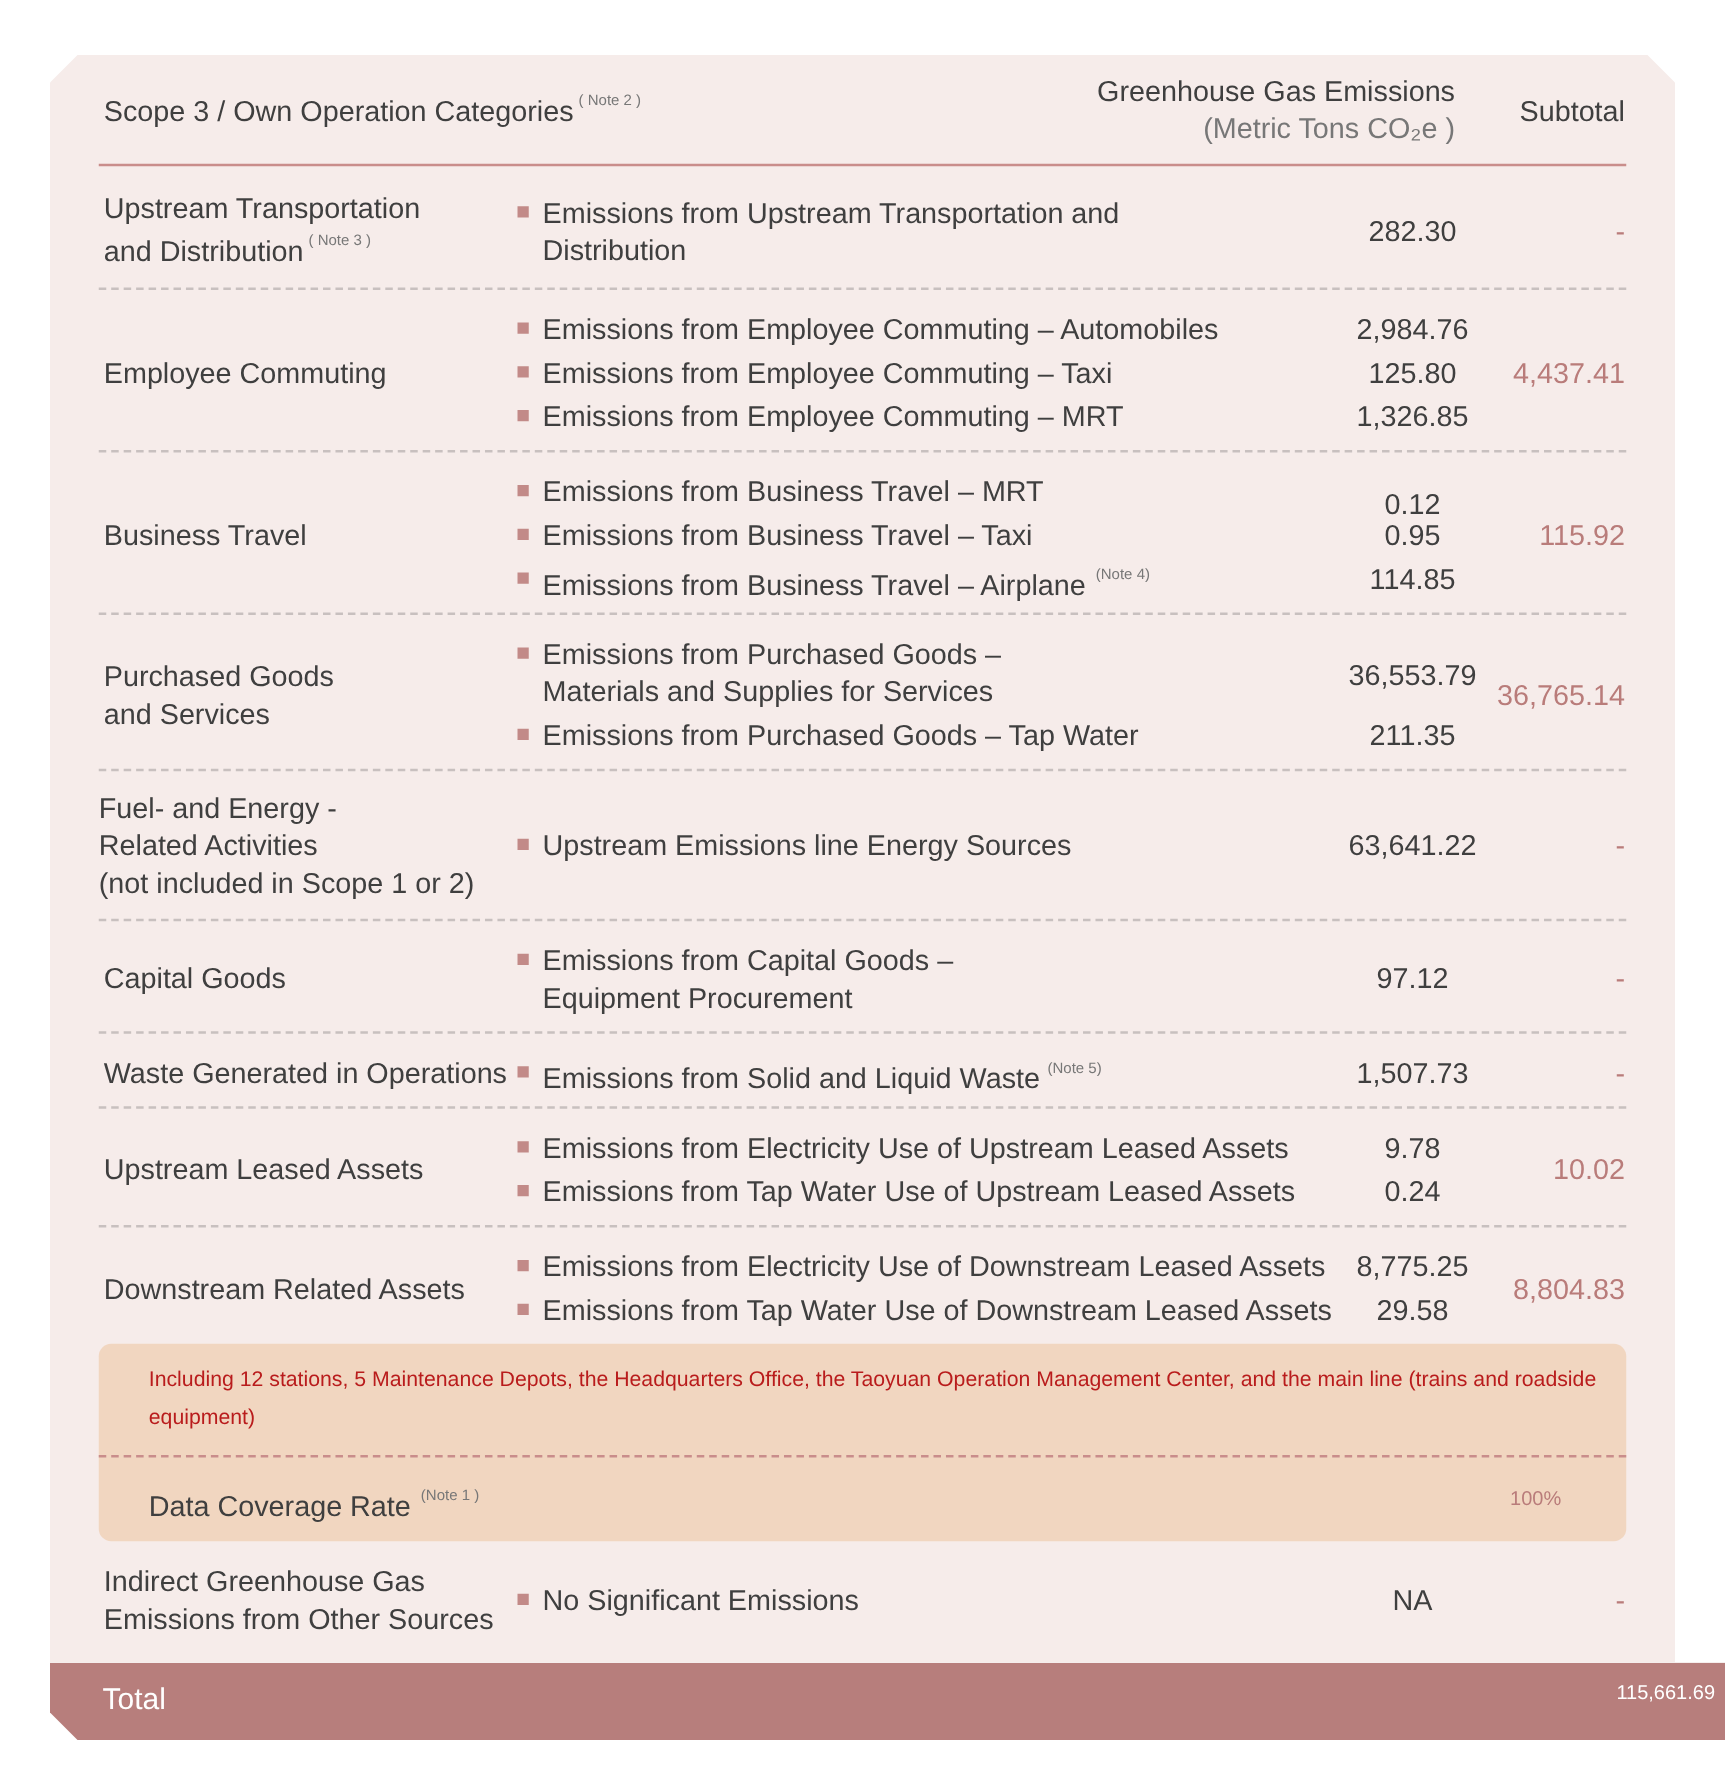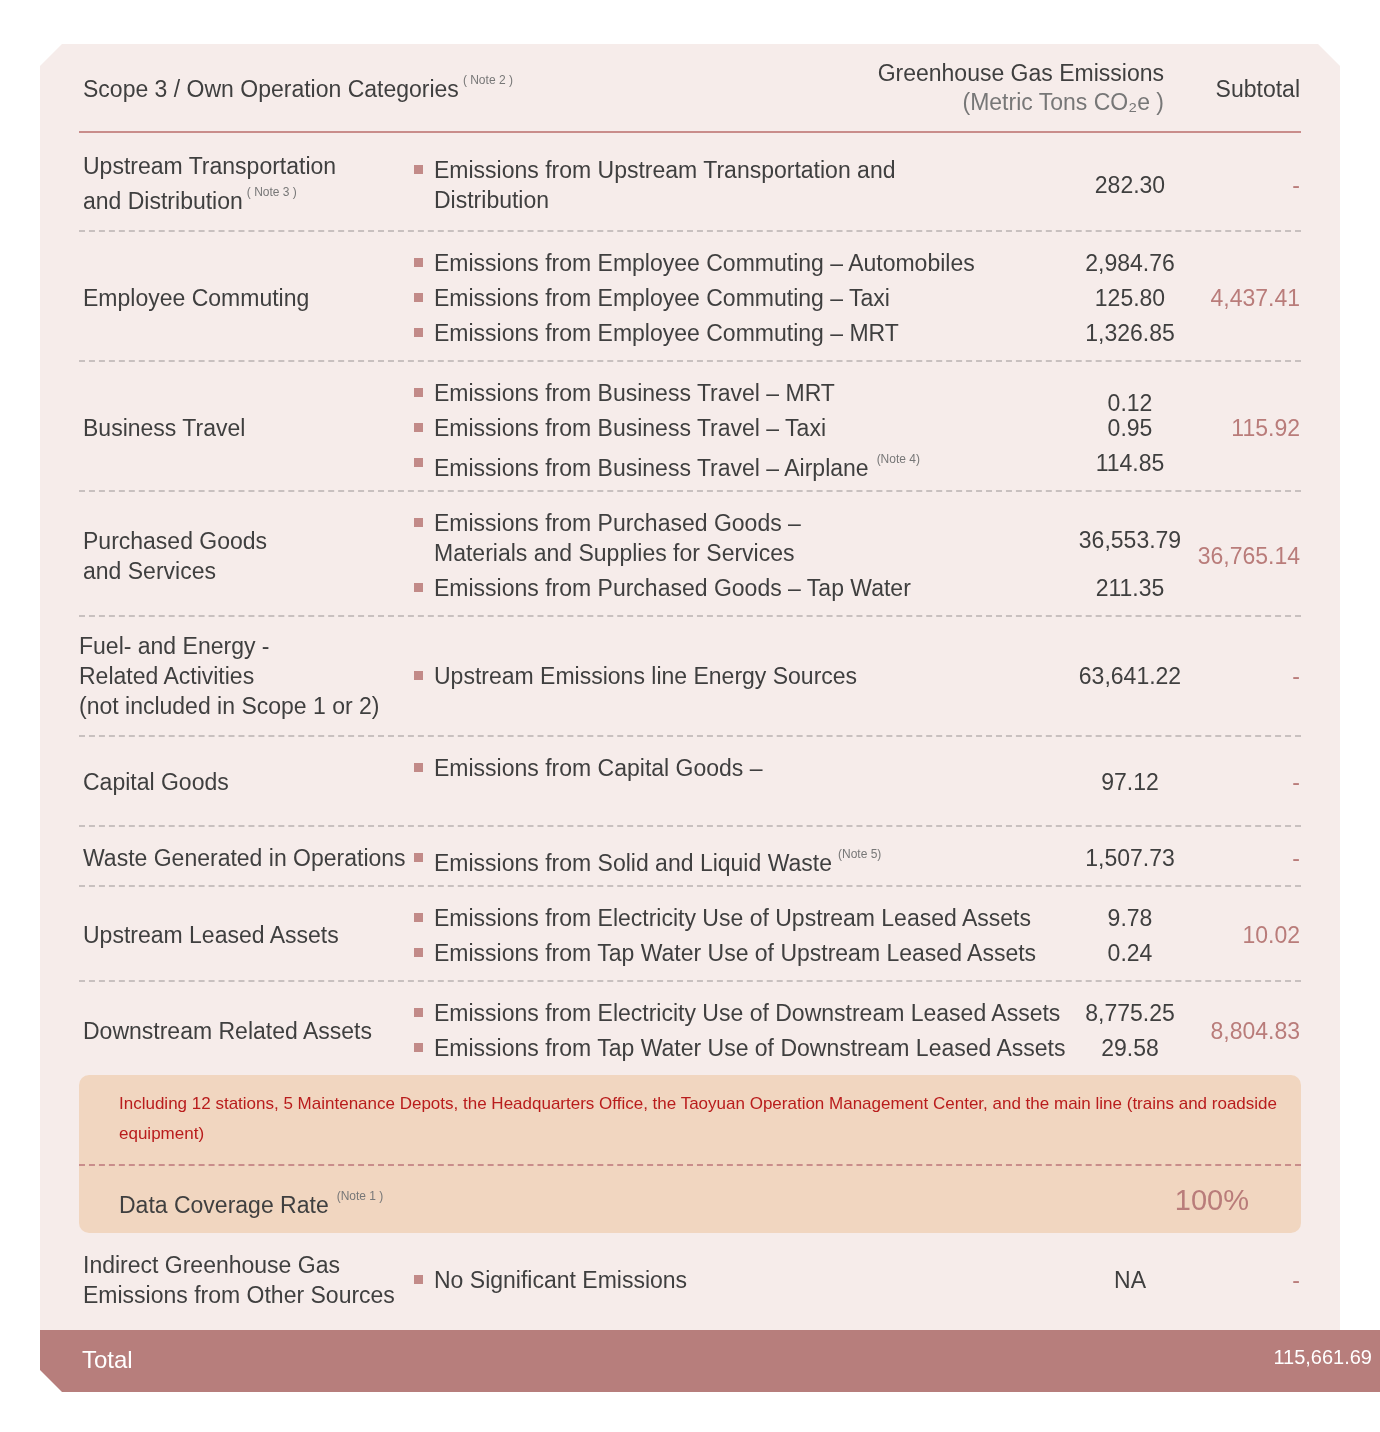--- a/index.html
+++ b/index.html
@@ -5,40 +5,40 @@
   html, body { margin: 0; padding: 0; background: #ffffff; }
   body { width: 1380px; height: 1432px; position: relative; overflow: hidden;
          font-family: "Liberation Sans", "DejaVu Sans", sans-serif; color: #3f3f3f; }
   .card { position: absolute; left: 40px; top: 44px; width: 1300px; height: 1286px;
           background: #f6ecea;
           clip-path: polygon(22px 0, calc(100% - 22px) 0, 100% 22px, 100% 100%, 0 100%, 0 22px); }
   .total-bar { position: absolute; left: 40px; top: 1330px; width: 1372px; height: 62px;
                background: #b77e7c; color: #ffffff;
                clip-path: polygon(0 0, 100% 0, 100% calc(100% - 22px), calc(100% - 22px) 100%, 22px 100%, 0 calc(100% - 22px)); }
   .total-label { position: absolute; left: 42px; top: 16px; font-size: 24px; }
-  .total-value { position: absolute; right: 40px; top: 16px; font-size: 20px; }
+  .total-value { position: absolute; right: 40px; top: 16px; font-size: 16px; }
 
   .abs { position: absolute; }
   .hdr { font-size: 23px; color: #3f3f3f; white-space: nowrap; }
   .note { font-size: 12px; color: #777; vertical-align: super; position: relative; top: -4px; margin-left: 4px; }
   .header-rule { position: absolute; left: 79px; width: 1222px; top: 131px; height: 0; border-top: 2px solid #c98d8b; }
   .dash { position: absolute; left: 79px; width: 1222px; height: 0; border-top: 2px dashed #c8c0bf; }
 
   .cat { position: absolute; left: 83px; font-size: 23px; line-height: 30px; color: #3f3f3f; }
   .item { position: absolute; left: 414px; font-size: 23px; line-height: 30px; color: #3f3f3f; padding-left: 20px; white-space: nowrap; }
   .item::before { content: ""; position: absolute; left: 0; top: 10px; width: 9px; height: 9px; background: #c28a88; }
   .val { position: absolute; width: 120px; left: 1070px; text-align: center; font-size: 23px; line-height: 30px; color: #3f3f3f; }
   .sub { position: absolute; right: 80px; text-align: right; font-size: 23px; line-height: 30px; color: #b97c7a; }
 
   .coverage-box { position: absolute; left: 79px; top: 1075px; width: 1222px; height: 158px;
                   background: #f1d6c0; border-radius: 10px; }
   .coverage-desc { position: absolute; left: 40px; top: 14px; width: 1160px; font-size: 17px; line-height: 30px; color: #b91c1c; }
   .coverage-dash { position: absolute; left: 0; right: 0; top: 89px; border-top: 2px dashed #c98d8b; }
   .coverage-label { position: absolute; left: 40px; top: 110px; font-size: 23px; line-height: 30px; color: #3f3f3f; }
-  .coverage-value { position: absolute; right: 52px; top: 110px; font-size: 29px; line-height: 30px; color: #b97c7a; }
+  .coverage-value { position: absolute; right: 52px; top: 110px; font-size: 16px; line-height: 30px; color: #b97c7a; }
 </style>
 </head>
 <body>
 
 <div class="card"></div>
 
 <div class="abs hdr" style="left:83px; top:76px;">
   <span>Scope 3 / Own Operation Categories</span><span class="note">( Note 2 )</span>
 </div>
 <div class="abs hdr" style="right:216px; top:60px; text-align:right;">
@@ -102,20 +102,21 @@
   <div>(not included in Scope 1 or 2)</div>
 </div>
 <div class="item" style="top:661px;">Upstream Emissions line Energy Sources</div>
 <div class="val" style="top:661px;">63,641.22</div>
 <div class="sub" style="top:661px;">-</div>
 <div class="dash" style="top:735px;"></div>
 
 <div class="cat" style="top:767px;">Capital Goods</div>
 <div class="item" style="top:753px;">
   <div>Emissions from Capital Goods –</div>
+  <div>Equipment Procurement</div>
 </div>
 <div class="val" style="top:767px;">97.12</div>
 <div class="sub" style="top:767px;">-</div>
 <div class="dash" style="top:825px;"></div>
 
 <div class="cat" style="top:843px;">Waste Generated in Operations</div>
 <div class="item" style="top:843px;">
   <span>Emissions from Solid and Liquid Waste</span><span class="note" style="margin-left:6px;">(Note 5)</span>
 </div>
 <div class="val" style="top:843px;">1,507.73</div>

